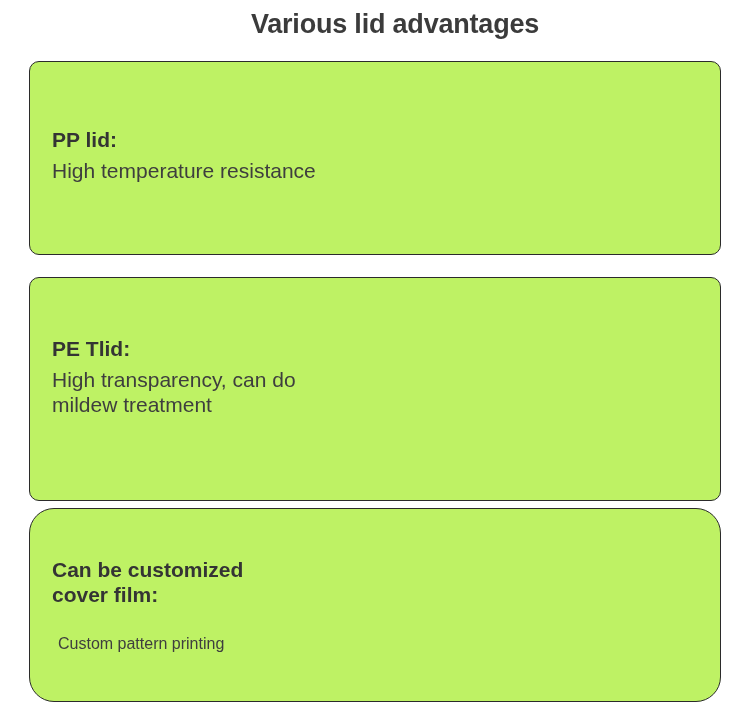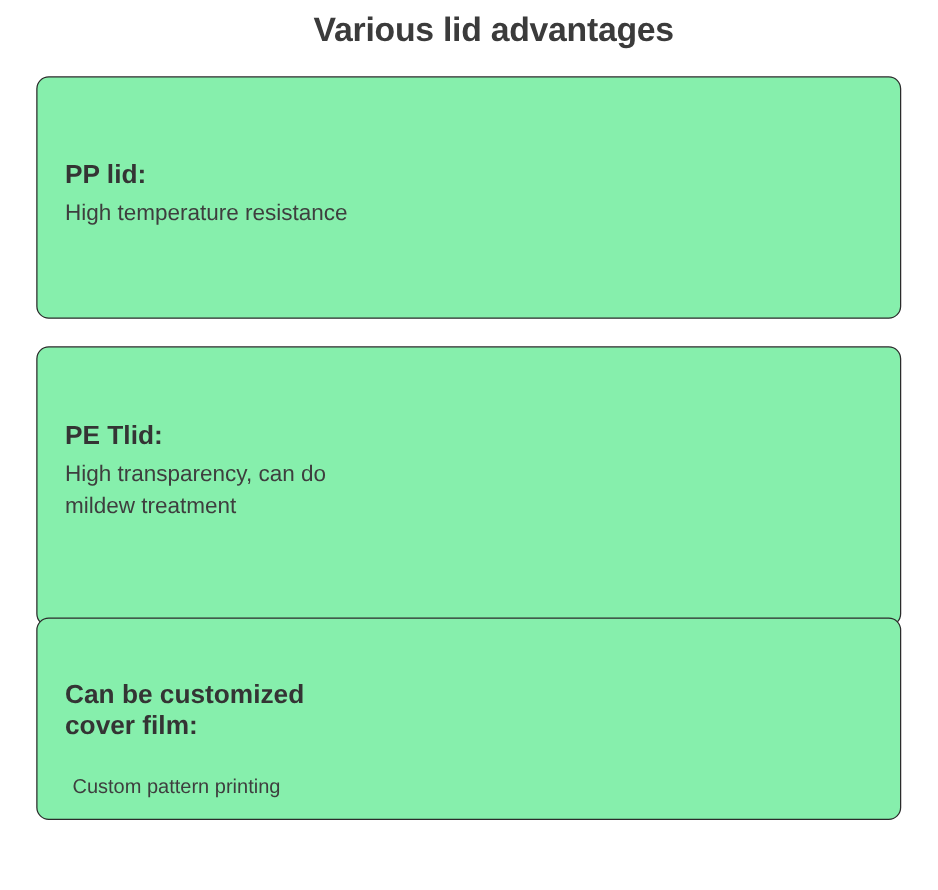--- a/index.html
+++ b/index.html
@@ -30,26 +30,26 @@
   }
 
   
   .card {
     position: absolute;
     left: 29px;
     width: 692px;
     border: 1px solid #2b2b2b;
     border-radius: 10px;
     box-sizing: border-box;
-    background: #86efac;
+    background: #bef264;
     overflow: hidden;
   }
   #card-1 { top: 61px;  height: 194px; }
   #card-2 { top: 277px; height: 224px; }
-  #card-3 { top: 494px; height: 162px; }
+  #card-3 { top: 508px; height: 194px; border-radius: 25px; }
 
   .card-inner {
     position: relative;
     width: 100%;
     height: 100%;
   }
 
   .card-text {
     position: absolute;
     left: 22px;
@@ -57,21 +57,21 @@
   }
   .card-heading {
     font-size: 21px;
     font-weight: bold;
     color: #343434;
     line-height: 25px;
     margin: 0 0 6px 0;
     white-space: pre-line;
   }
   .card-desc {
-    font-size: 18px;
+    font-size: 21px;
     font-weight: normal;
     color: #3e3e3e;
     line-height: 25px;
     margin: 0;
     white-space: pre-line;
   }
 
   #card-1 .card-text { top: 65px; }
   #card-2 .card-text { top: 58px; }
   #card-3 .card-text { top: 48px; }

